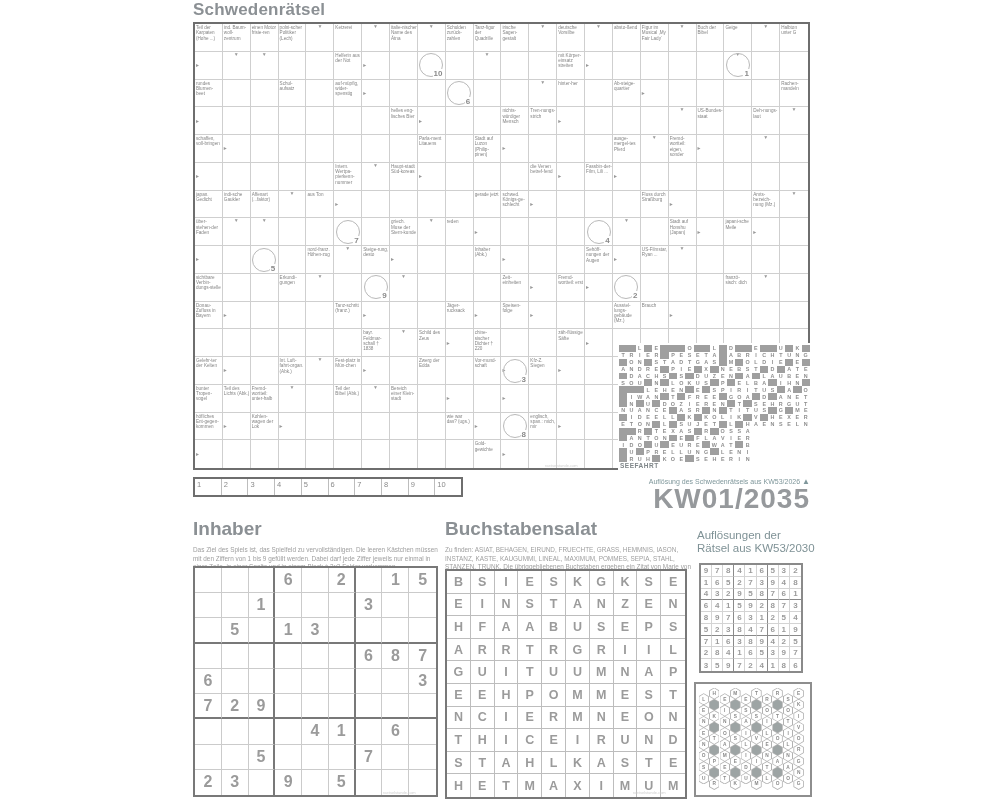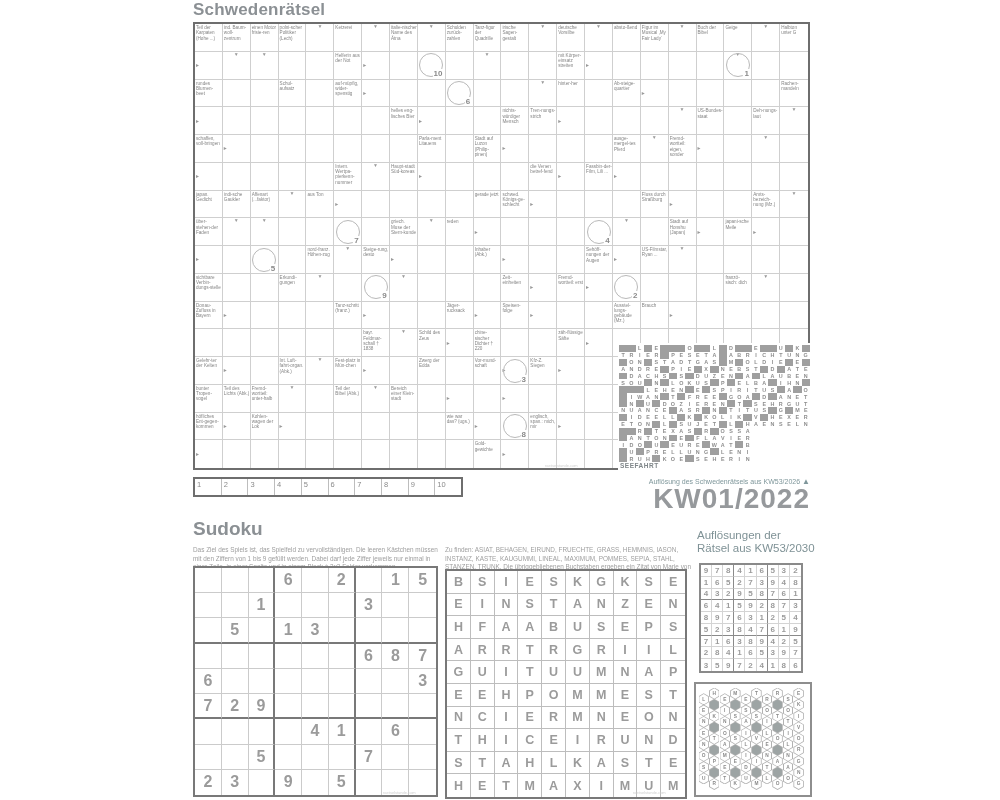--- a/index.html
+++ b/index.html
@@ -1015,23 +1015,23 @@
       <div class="a">8</div>
       <div class="a">9</div>
       <div class="a">10</div>
     </div>
 
   <div class="solnote">
     <span>Auflösung des Schwedenrätsels aus KW53/2026</span>
     <span class="tri">▲</span>
   </div>
 
-  <div class="issue">KW01/2022</div>
+  <div class="issue">KW01/2035</div>
 
-  <h2 class="h-sec" style="left:193px;top:518px;">Sudoku</h2>
+  <h2 class="h-sec" style="left:193px;top:518px;">Inhaber</h2>
   <p class="intro" style="left:193px;top:540px;width:253px;">Das Ziel des Spiels ist, das Spielfeld zu vervollständigen. Die leeren Kästchen müssen mit den Ziffern von 1 bis 9 gefüllt werden. Dabei darf jede Ziffer jeweils nur einmal in einer Zeile, in einer Spalte und in einem Block à 3x3 Felder vorkommen.</p>
   <div class="sud" id="sudoku-grid">
       <div class="sc"></div>
       <div class="sc"></div>
       <div class="sc br3"></div>
       <div class="sc">6</div>
       <div class="sc"></div>
       <div class="sc br3">2</div>
       <div class="sc"></div>
       <div class="sc">1</div>
@@ -1103,20 +1103,21 @@
       <div class="sc" style="border-bottom: none;">3</div>
       <div class="sc br3" style="border-bottom: none;"></div>
       <div class="sc" style="border-bottom: none;">9</div>
       <div class="sc" style="border-bottom: none;"></div>
       <div class="sc br3" style="border-bottom: none;">5</div>
       <div class="sc" style="border-bottom: none;"></div>
       <div class="sc" style="border-bottom: none;"></div>
       <div class="sc" style="border-right: none; border-bottom: none;"></div>
     </div>
 
+  <h2 class="h-sec" style="left:445px;top:518px;">Buchstabensalat</h2>
   <p class="intro" style="left:445px;top:540px;width:248px;">Zu finden: ASIAT, BEHAGEN, EIRUND, FRUECHTE, GRASS, HEMMNIS, IASON, INSTANZ, KASTE, KAUGUMMI, LINEAL, MAXIMUM, POMMES, SEPIA, STAHL, STANZEN, TRUNK. Die übriggebliebenen Buchstaben ergeben ein Zitat von Marie von Ebner-Eschenbach.</p>
   <div id="ws-grid">
       <div class="wc">B</div>
       <div class="wc">S</div>
       <div class="wc">I</div>
       <div class="wc">E</div>
       <div class="wc">S</div>
       <div class="wc">K</div>
       <div class="wc">G</div>
       <div class="wc">K</div>

